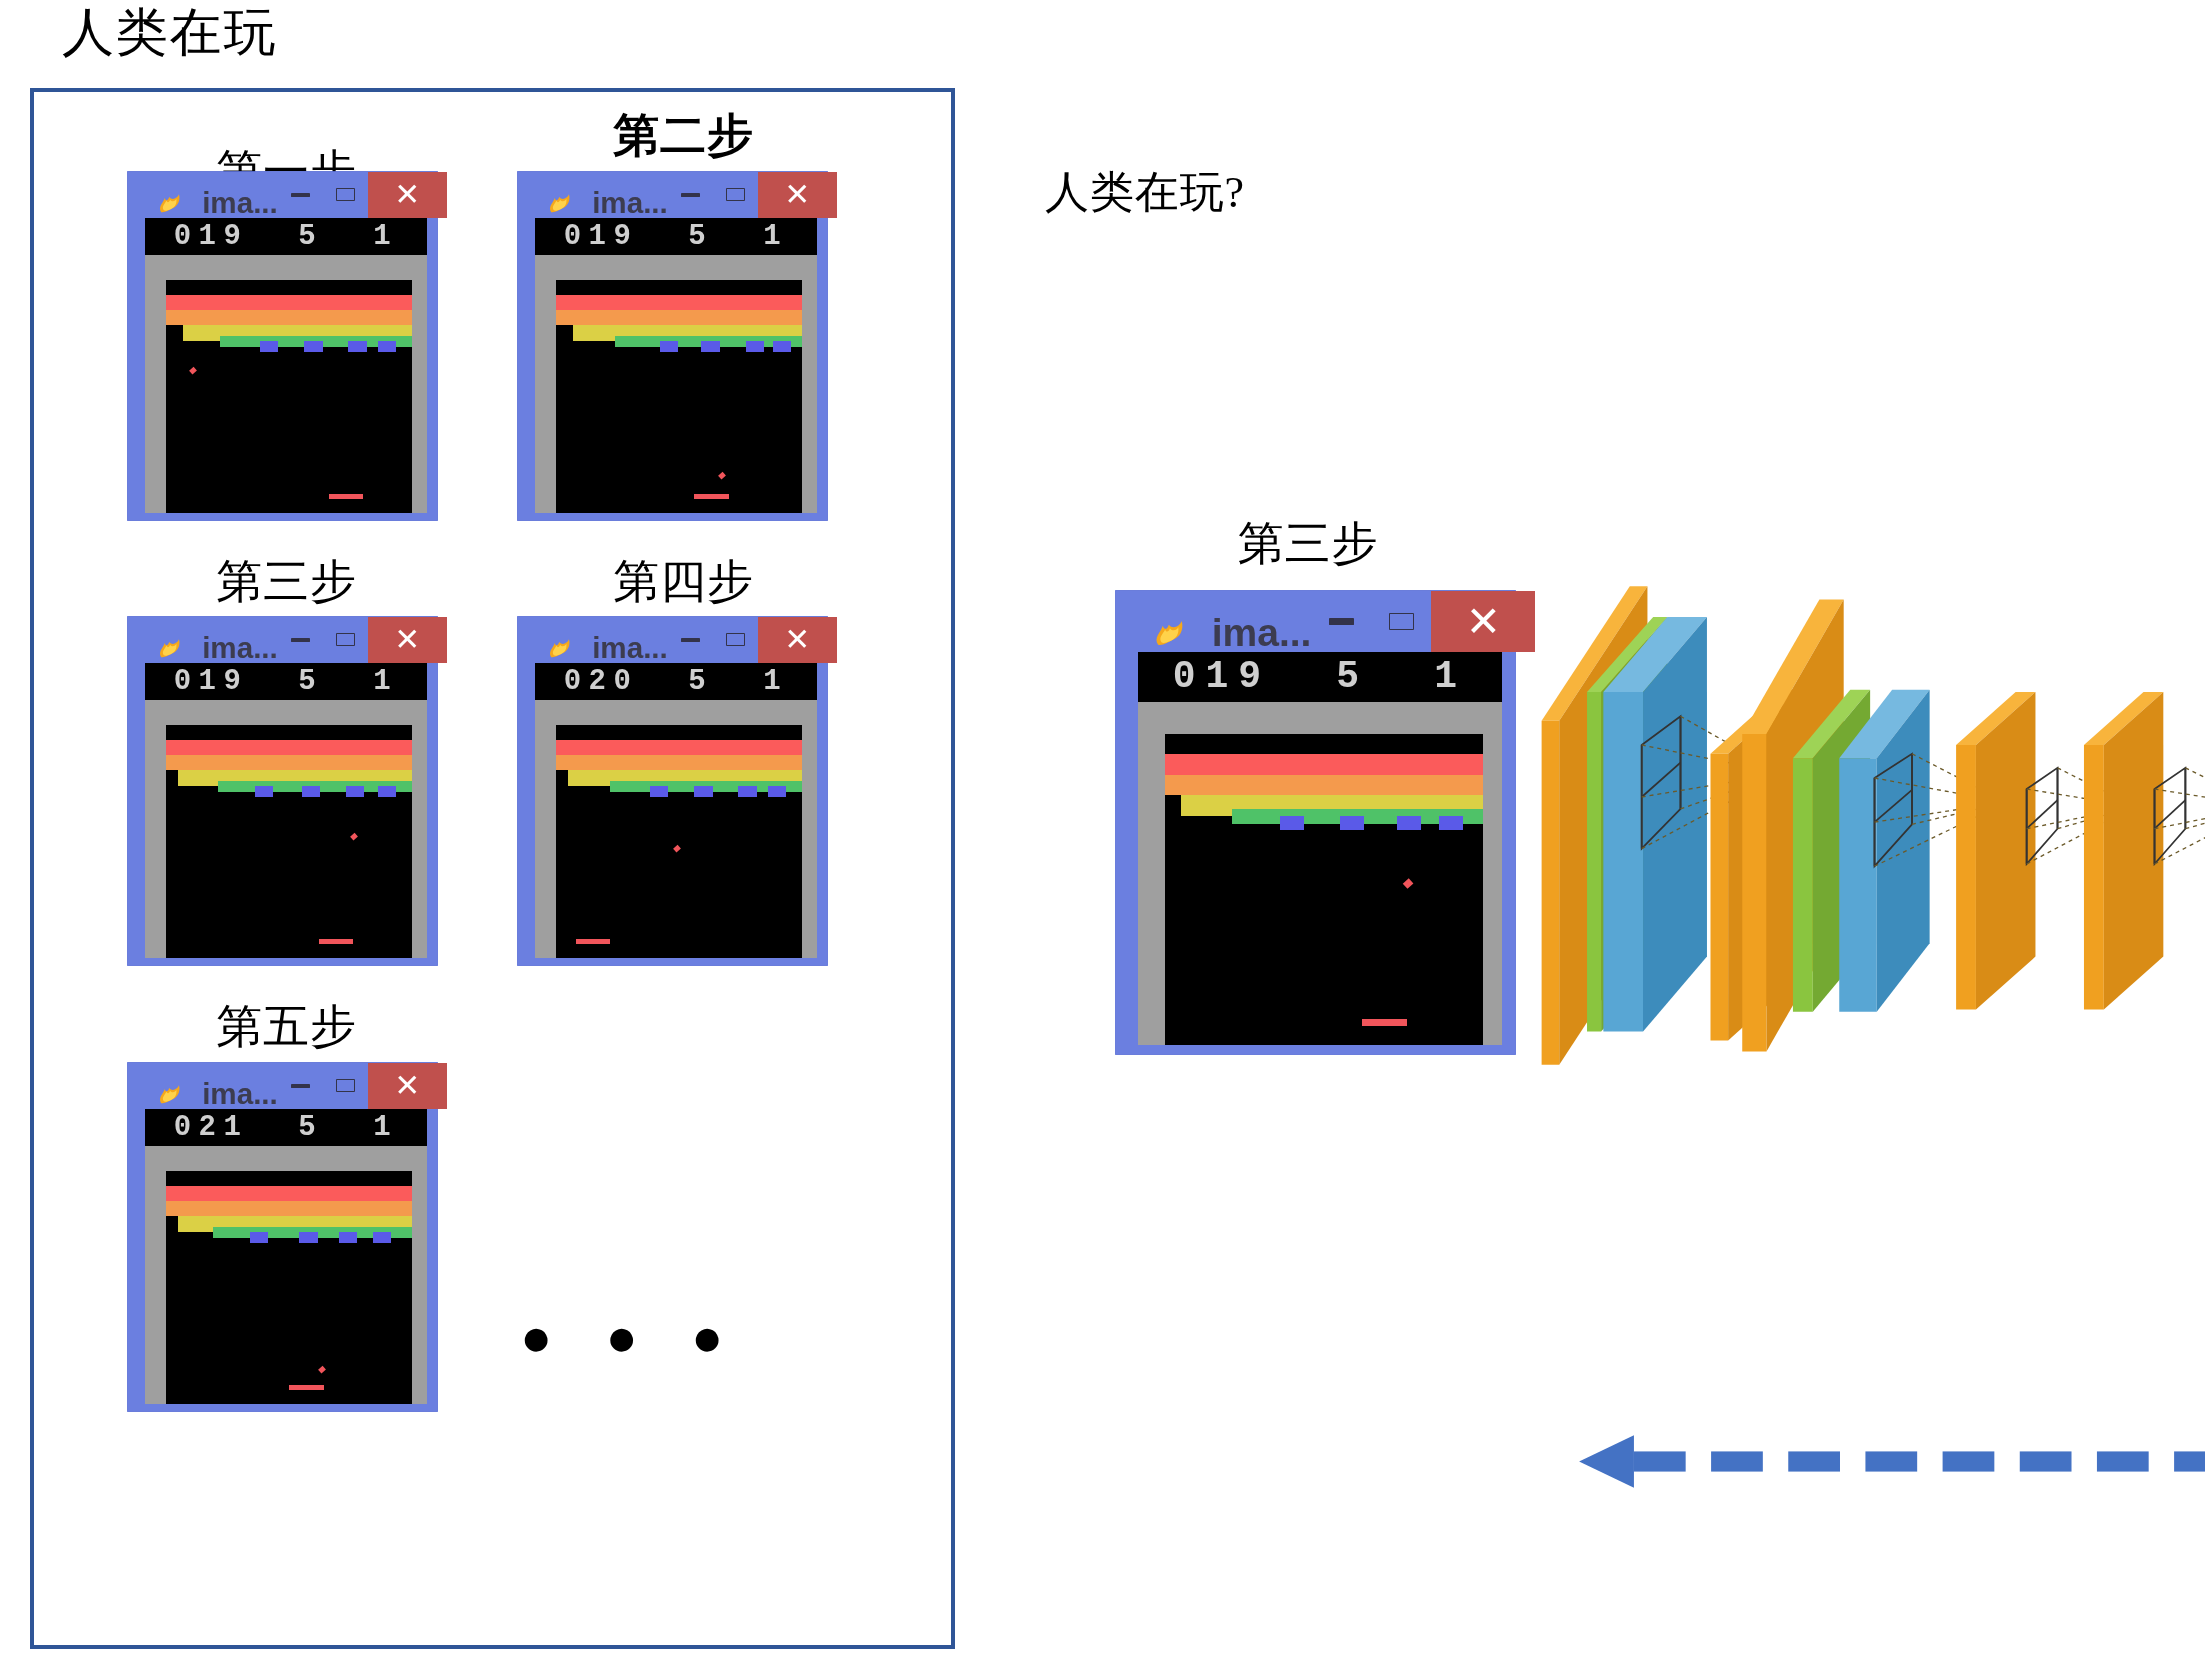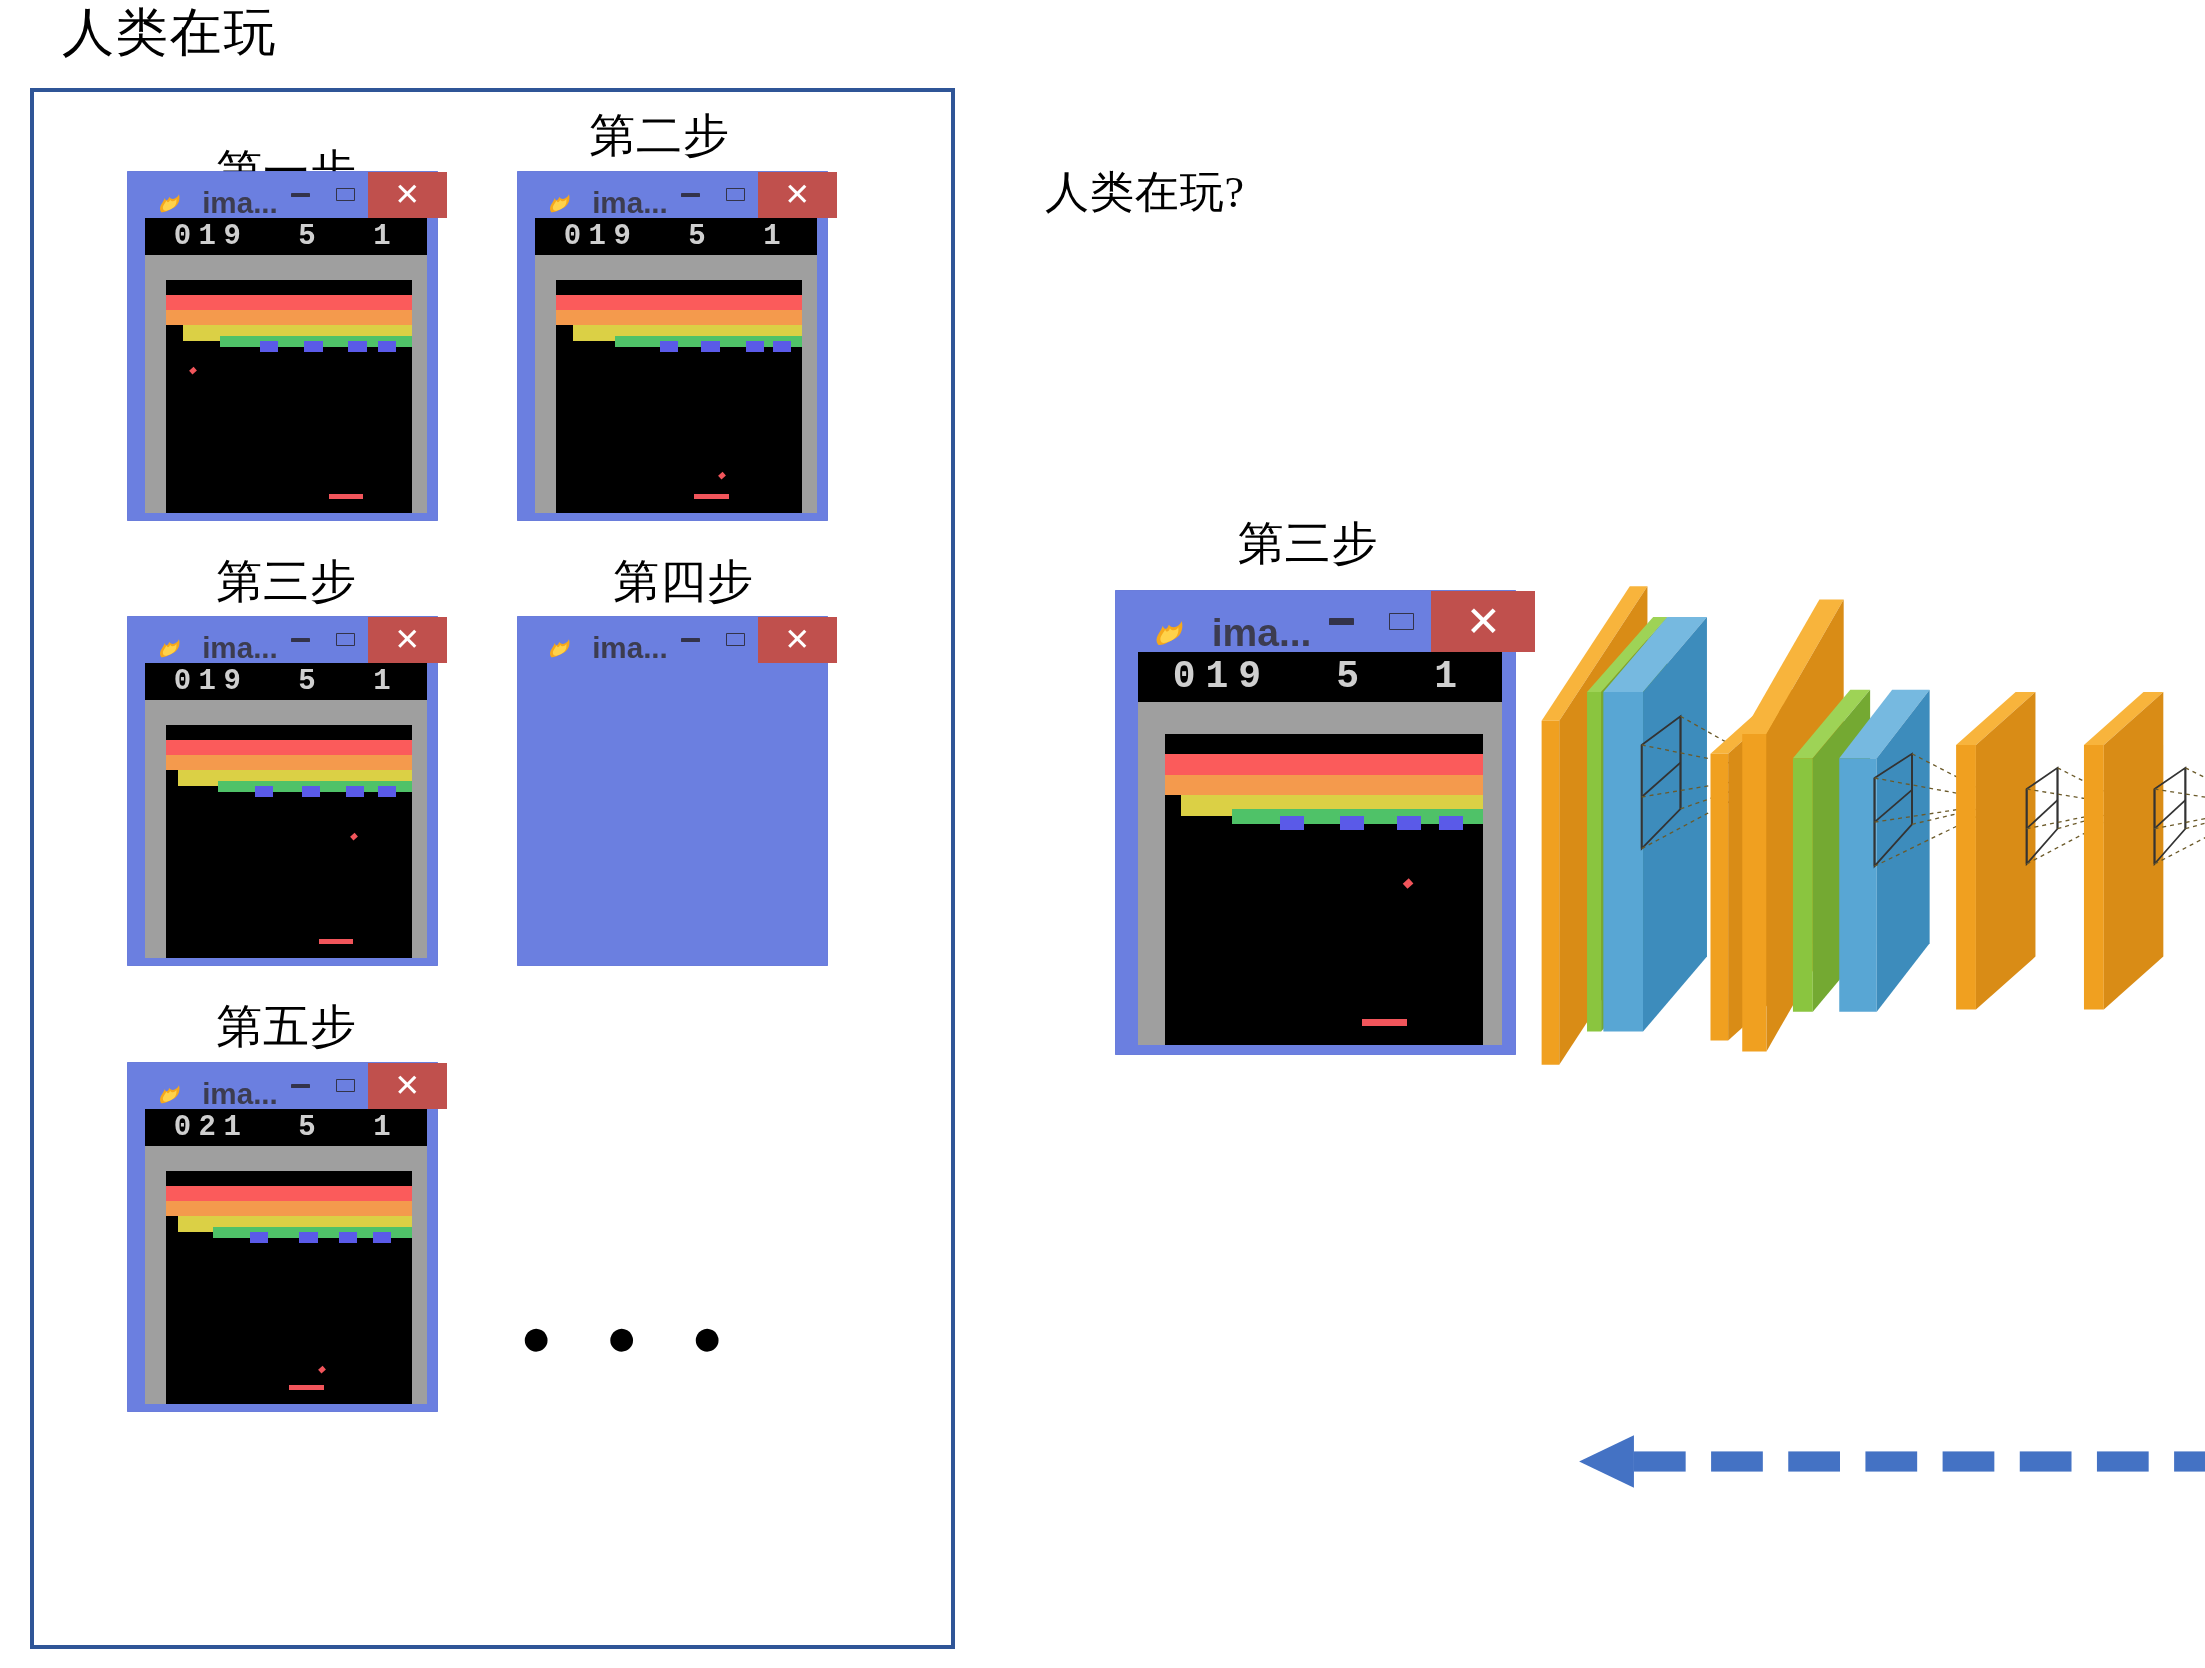--- a/index.html
+++ b/index.html
@@ -131,21 +131,21 @@
             <div class="blue-brick" style="left:56%;width:7.5%;top:26.5%;"></div>
             <div class="blue-brick" style="left:74%;width:7.5%;top:26.5%;"></div>
             <div class="blue-brick" style="left:86%;width:7.5%;top:26.5%;"></div>
         <div class="ball" style="left:9.5%;top:38%"></div>
         <div class="paddle" style="left:66%;width:14%;bottom:6.0%"></div>
 
       </div>
     </div>
   </div>
     </div>
-    <div class="abs step-label" style="left: 505px; top: 112px; width: 309px;">第二步</div>
+    <div class="abs step-label" style="left: 529px; top: 112px; width: 309px; font-weight: bold;">第二步</div>
     <div class="atari abs" style="width: 309px; height: 348px; left: 518px; top: 172px;">
   <div class="titlebar">
     <div class="app-icon">
       <svg viewBox="0 0 32 32" preserveAspectRatio="xMidYMid meet">
         <path d="M6 26 C2 20 8 16 10 10 C11 14 14 13 15 9 C18 13 24 11 26 6
                  C28 14 24 20 18 22 C14 24 10 27 6 26 Z" fill="#f5a81c"></path>
         <path d="M9 24 C6 20 10 17 12 13 C13 16 15 15 16 12 C18 15 22 14 23 11
                  C24 17 21 21 16 23 C13 24 11 25 9 24 Z" fill="#ffd24a"></path>
       </svg>
     </div>
@@ -242,20 +242,40 @@
       <div class="btn-min" style="width:45px">
         <i style="width:19px;height:4.9px"></i>
       </div>
       <div class="btn-max" style="width:45px">
         <i style="width:17.6px;height:11px"></i>
       </div>
       <div class="btn-close" style="width:79px;font-size:31px">✕</div>
     </div>
   </div>
 
+  <div class="screen">
+    <div class="scorebar">
+      <span style="font-size:29px">020  5  1</span>
+    </div>
+    <div class="playfield">
+      <div class="pf-inner">
+        <div class="brickrow br-red" style="top:6.4%;width:100%"></div>
+        <div class="brickrow br-orange" style="top:13.0%;width:100%"></div>
+        <div class="brickrow br-yellow" style="top:19.6%;left:5%;width:95%"></div>
+        <div class="brickrow br-green" style="top:24.2%;left:22%;width:78%;height:4.6%"></div>
+        <div class="blue-brick" style="left:38%;width:7.5%;top:26.5%;"></div>
+            <div class="blue-brick" style="left:56%;width:7.5%;top:26.5%;"></div>
+            <div class="blue-brick" style="left:74%;width:7.5%;top:26.5%;"></div>
+            <div class="blue-brick" style="left:86%;width:7.5%;top:26.5%;"></div>
+        <div class="ball" style="left:48%;top:52%"></div>
+        <div class="paddle" style="left:8%;width:14%;bottom:6.0%"></div>
+
+      </div>
+    </div>
+  </div>
     </div>
     <div class="abs step-label" style="left: 132px; top: 1003px; width: 309px;">第五步</div>
     <div class="atari abs" style="width: 309px; height: 348px; left: 128px; top: 1063px;">
   <div class="titlebar">
     <div class="app-icon">
       <svg viewBox="0 0 32 32" preserveAspectRatio="xMidYMid meet">
         <path d="M6 26 C2 20 8 16 10 10 C11 14 14 13 15 9 C18 13 24 11 26 6
                  C28 14 24 20 18 22 C14 24 10 27 6 26 Z" fill="#f5a81c"></path>
         <path d="M9 24 C6 20 10 17 12 13 C13 16 15 15 16 12 C18 15 22 14 23 11
                  C24 17 21 21 16 23 C13 24 11 25 9 24 Z" fill="#ffd24a"></path>

